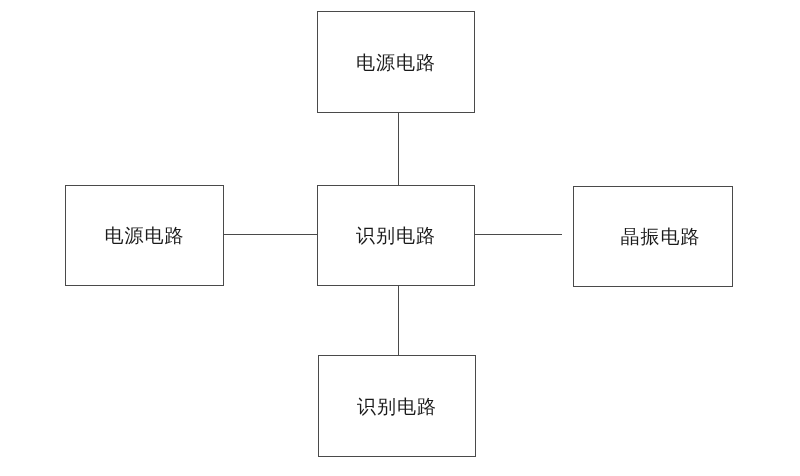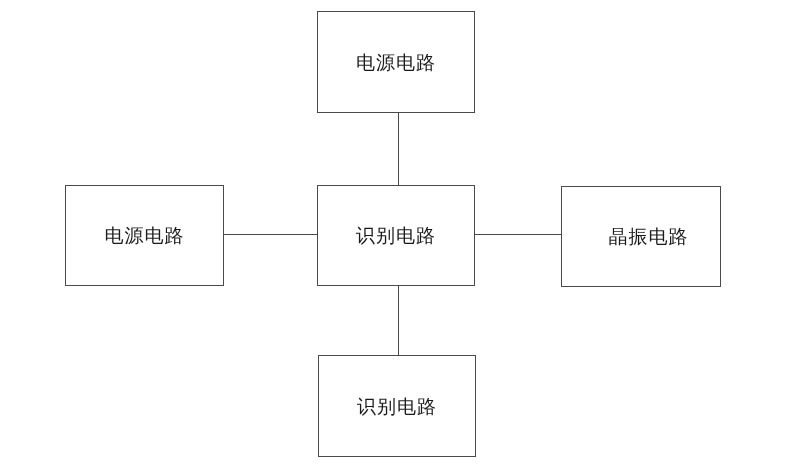--- a/index.html
+++ b/index.html
@@ -62,21 +62,21 @@
   </div>
 
   <div class="node" id="node-storage" style="left: 65px; top: 185px; width: 159px; height: 101px; border-color: rgb(74, 74, 74);">
     <span class="node-label" style="color: rgb(26, 26, 26);">电源电路</span>
   </div>
 
   <div class="node" id="node-recognition-center" style="left: 317px; top: 185px; width: 158px; height: 101px; border-color: rgb(74, 74, 74);">
     <span class="node-label" style="color: rgb(26, 26, 26);">识别电路</span>
   </div>
 
-  <div class="node" id="node-oscillator" style="left: 561px; top: 186px; width: 160px; height: 101px; border-color: rgb(74, 74, 74); padding-left: 15px;">
+  <div class="node" id="node-oscillator" style="left: 573px; top: 186px; width: 160px; height: 101px; border-color: rgb(74, 74, 74); padding-left: 15px;">
     <span class="node-label" style="color: rgb(26, 26, 26);">晶振电路</span>
   </div>
 
   <div class="node" id="node-recognition-bottom" style="left: 318px; top: 355px; width: 158px; height: 102px; border-color: rgb(74, 74, 74);">
     <span class="node-label" style="color: rgb(26, 26, 26);">识别电路</span>
   </div>
 
 </div>
 
 </body></html>

